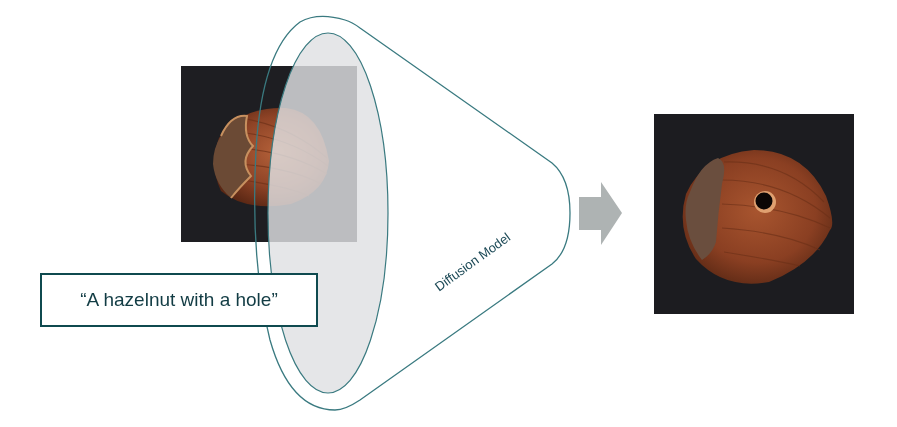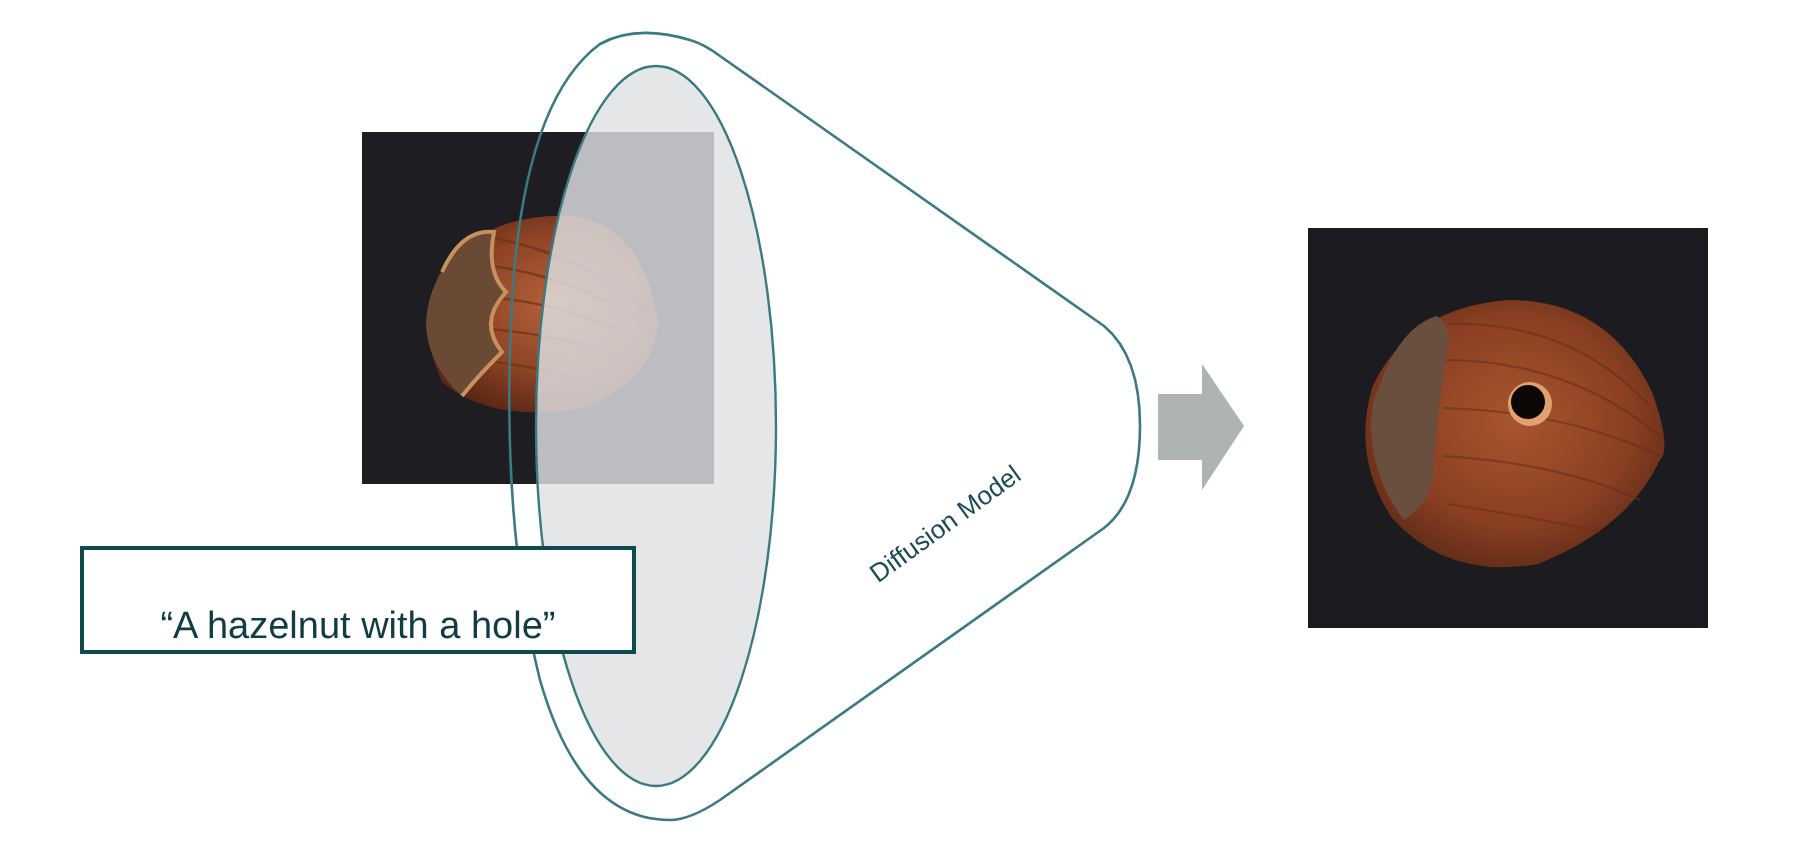--- a/index.html
+++ b/index.html
@@ -4,21 +4,21 @@
 <style>
   html, body { margin:0; padding:0; background:#ffffff; }
   body { width:897px; height:427px; position:relative; overflow:hidden;
          font-family:"Liberation Sans", sans-serif; }
   .layer { position:absolute; left:0; top:0; width:897px; height:427px; }
   .img-box { position:absolute; background:#1f1f23; overflow:hidden; }
   #input-image { left:181px; top:66px; width:176px; height:176px; }
   #output-image { left:654px; top:114px; width:200px; height:200px; }
   .prompt-box { position:absolute; left:40px; top:273px; width:274px; height:50px;
                 border:2px solid #0f4a4f; background:#ffffff;
-                display:flex; align-items:flex-end; justify-content:center;
+                display:flex; align-items:center; justify-content:center;
                 font-size:19px; color:#123c44; box-sizing:content-box; }
   .model-label { position:absolute; left:432px; top:282px; font-size:13px; color:#1d4a57;
                  transform-origin:left top; transform:rotate(-36deg); white-space:nowrap; }
 </style>
 </head>
 <body>
 
 <div class="img-box" id="input-image">
   <svg width="176" height="176" viewBox="0 0 176 176">
     <defs>

